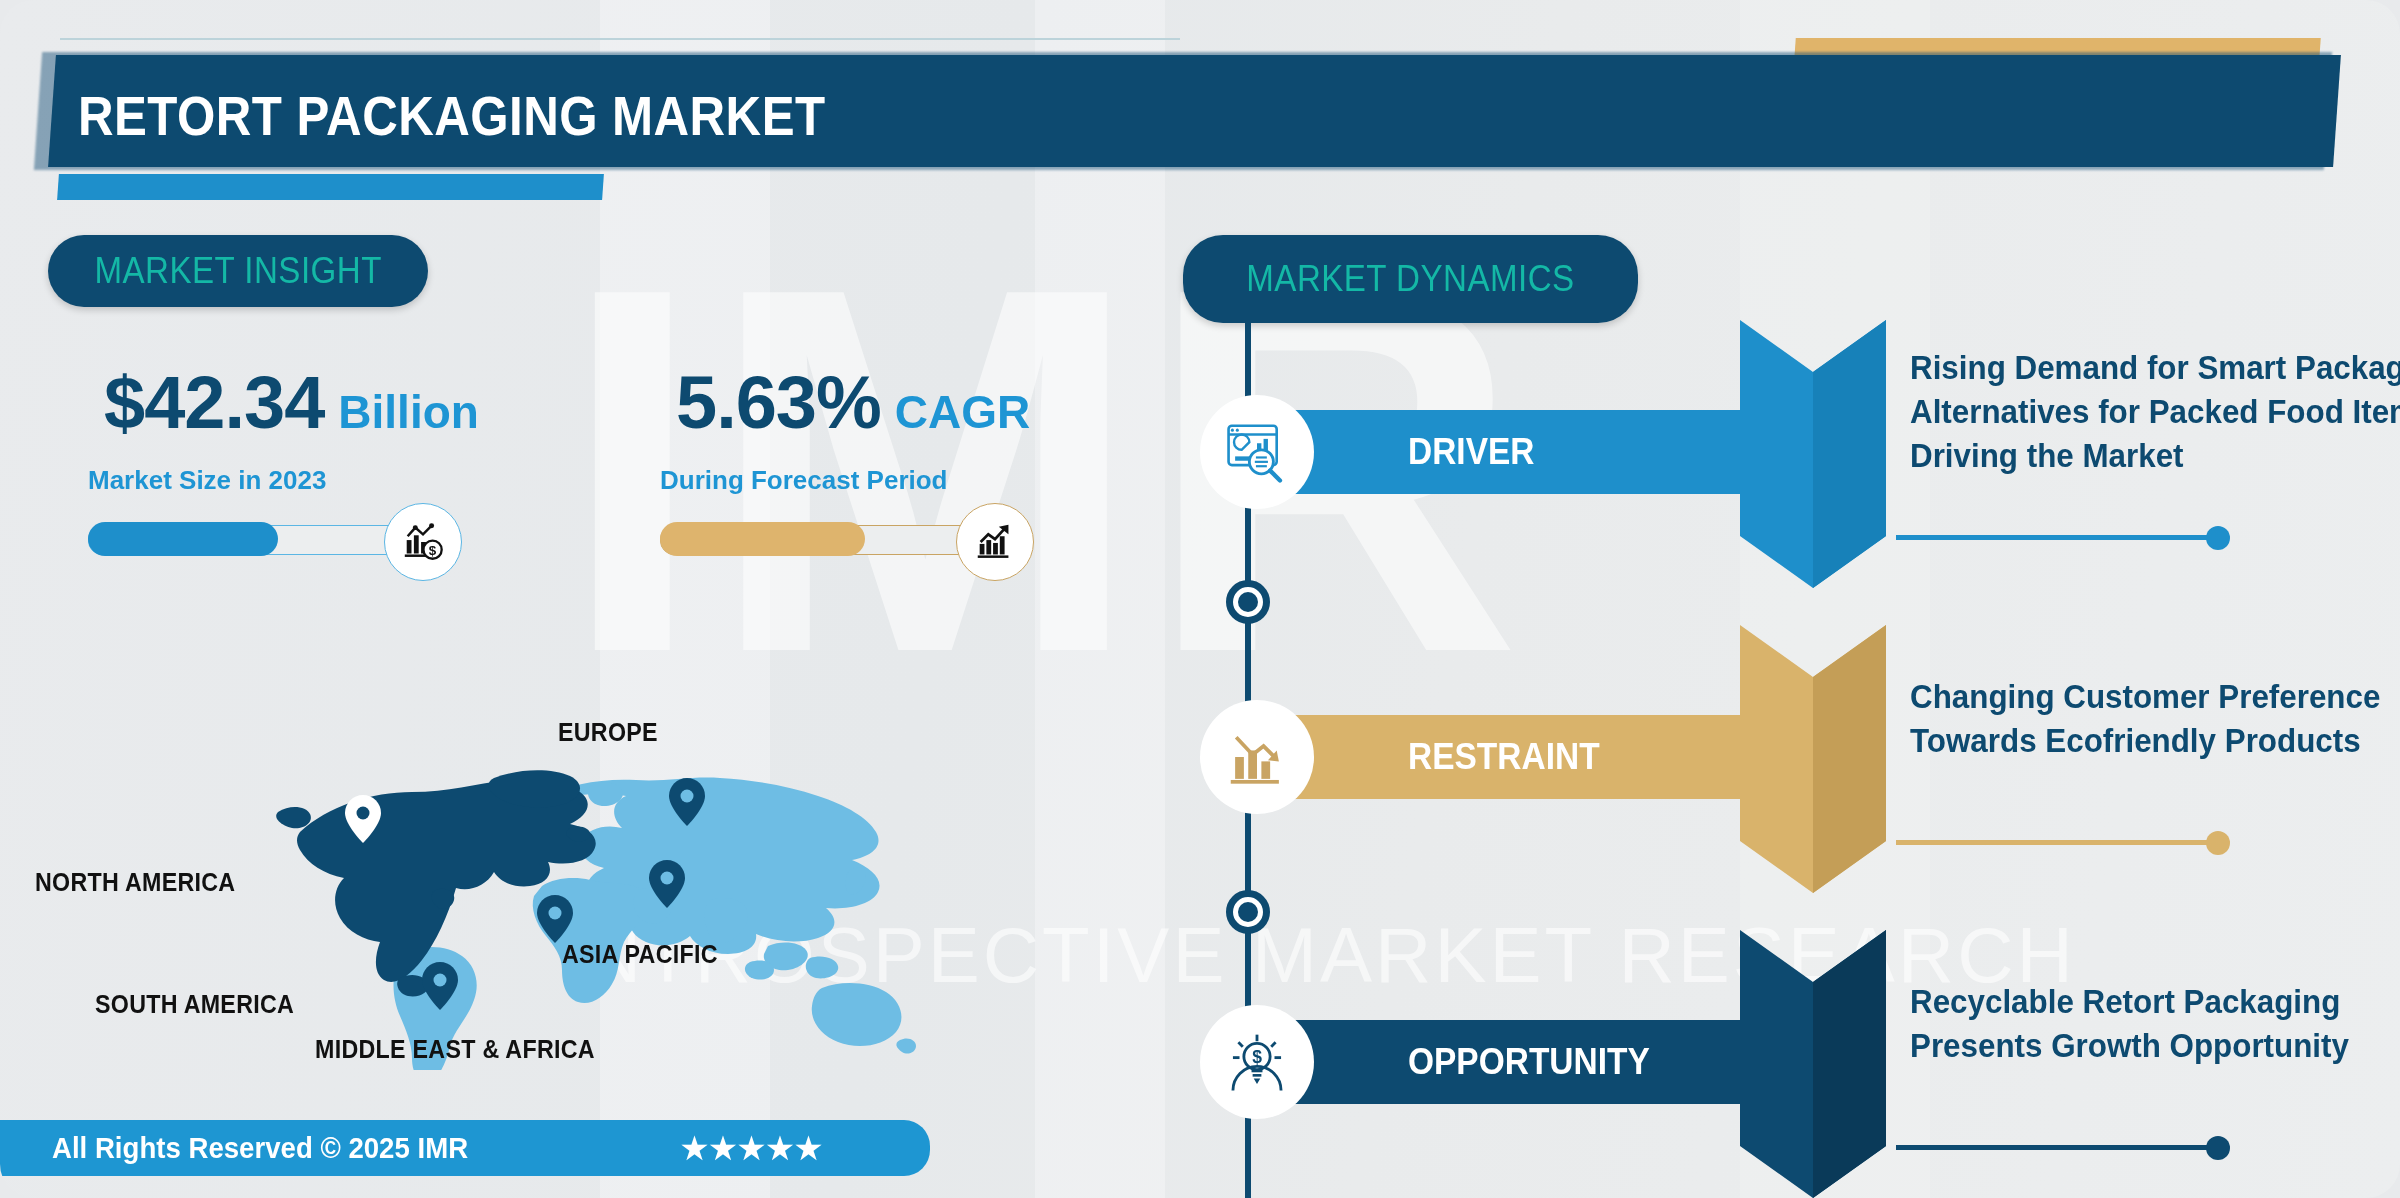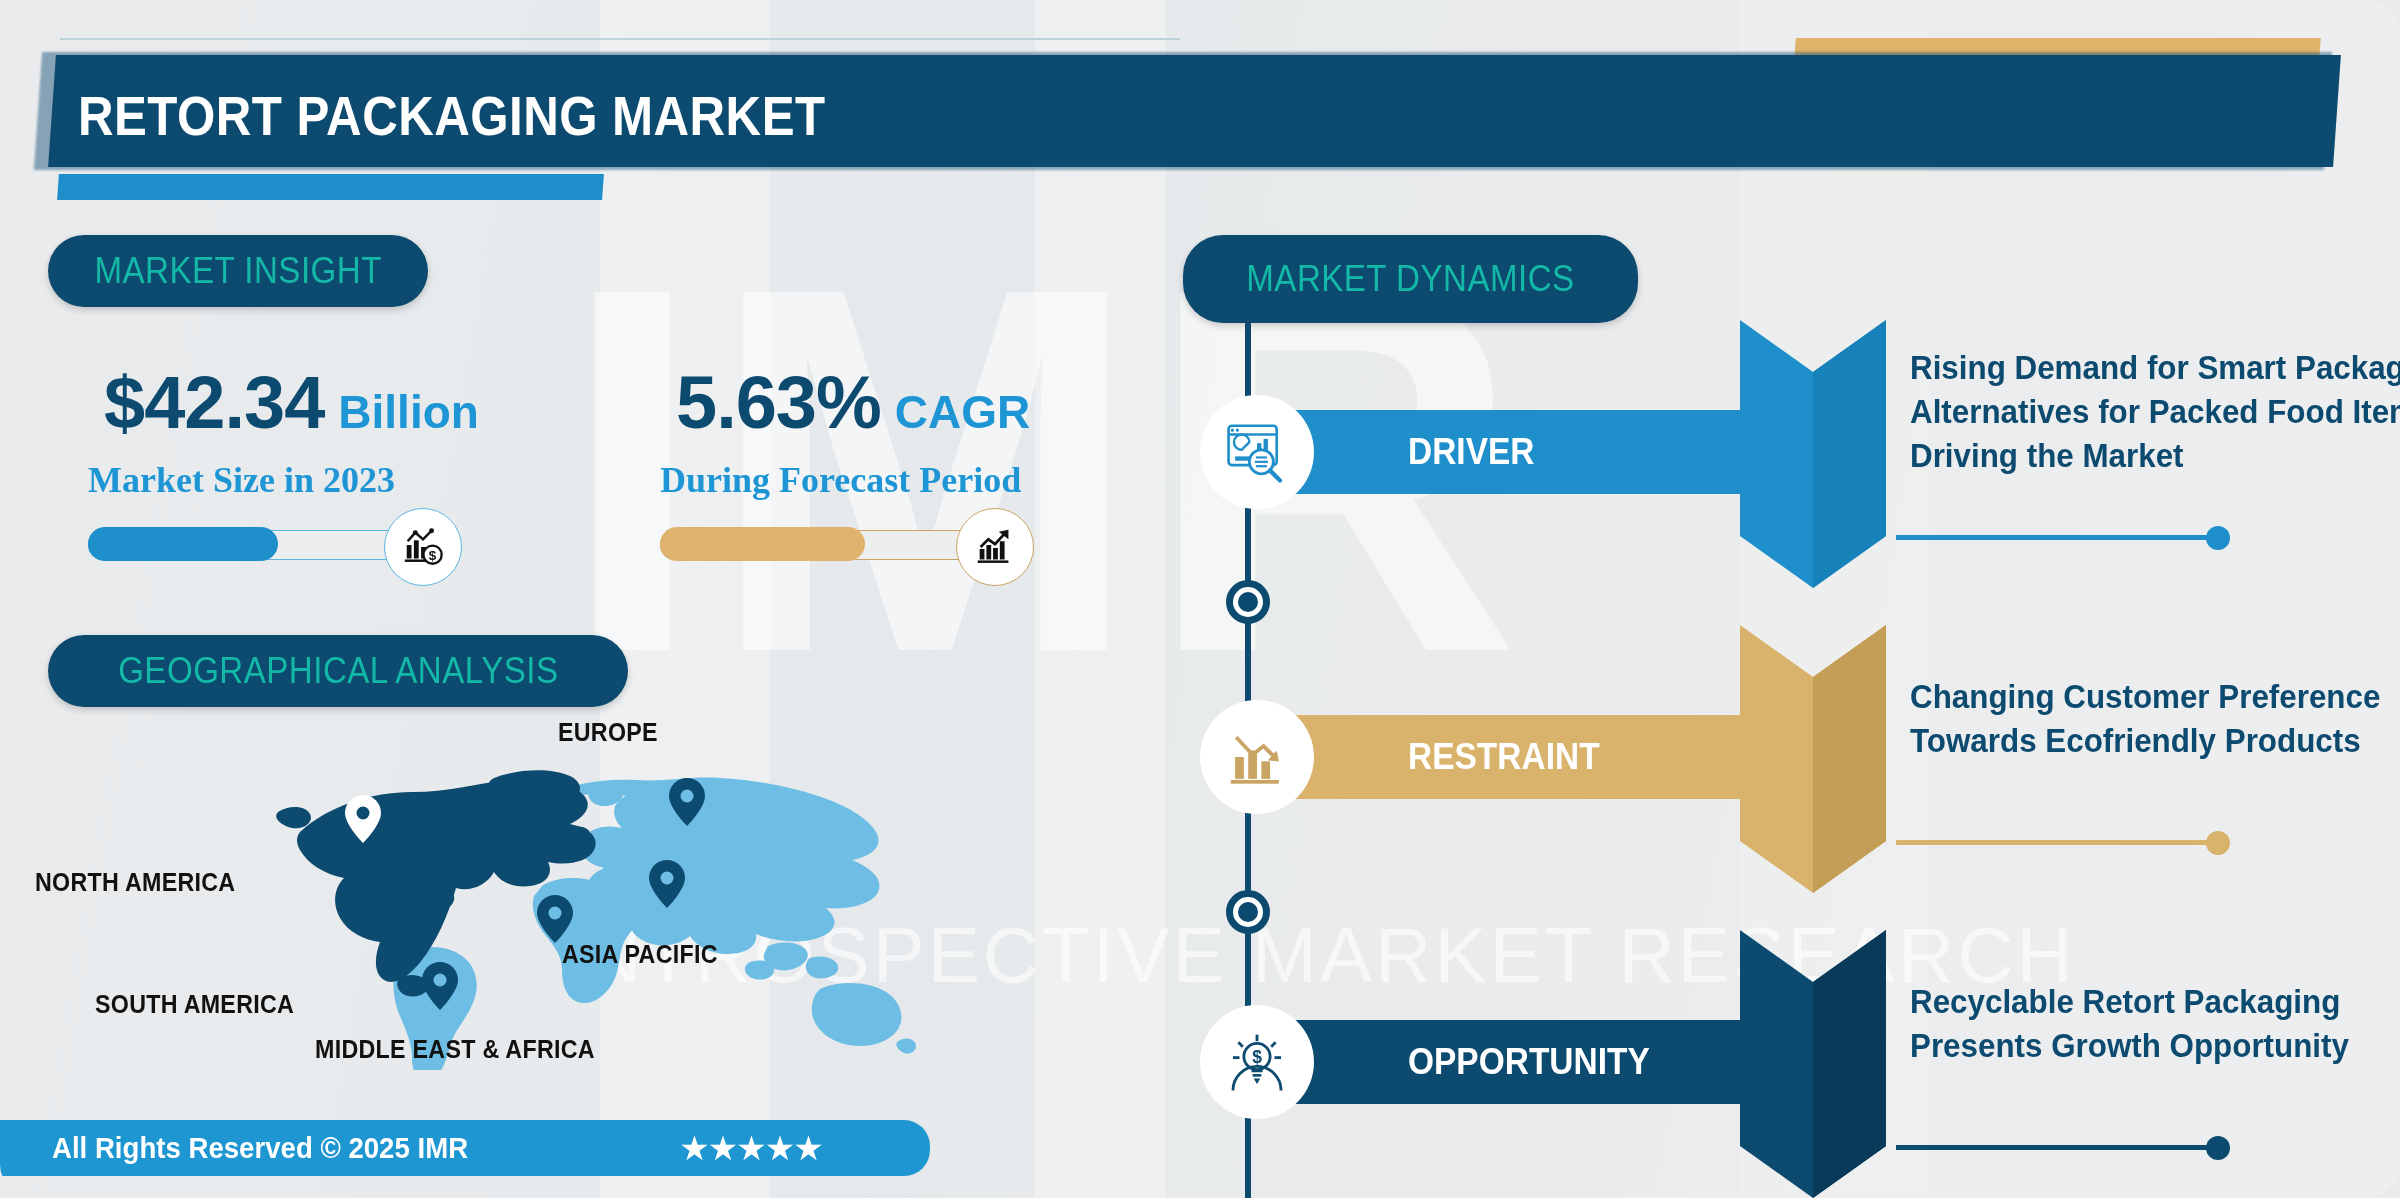--- a/index.html
+++ b/index.html
@@ -72,21 +72,21 @@
   #pill-geo{left:48px;top:635px;width:580px;height:72px;font-size:36px;}
   #pill-dyn{left:1183px;top:235px;width:455px;height:88px;font-size:36px;}
   .pill span{transform:scaleX(.92);transform-origin:center;white-space:nowrap;}
   
   .stat{position:absolute;}
   #stat-0{left:88px;top:360px;}
   #stat-1{left:660px;top:360px;}
   .stat-row{display:flex;align-items:baseline;white-space:nowrap;}
   .stat-val{font-size:74px;font-weight:bold;color:#0d4a70;letter-spacing:-1px;margin-left:16px;}
   .stat-unit{font-size:46px;font-weight:bold;color:#1e95d4;margin-left:14px;}
-  .stat-sub{font-size:36px;font-weight:bold;color:#1e95d4;margin-top:14px;white-space:nowrap;font-family:Liberation Serif, serif;}
+  .stat-sub{font-size:26px;font-weight:bold;color:#1e95d4;margin-top:20px;white-space:nowrap;}
   .bar-wrap{position:relative;margin-top:26px;width:370px;height:34px;}
   .bar-track{
     position:absolute;left:0;top:3px;width:330px;height:28px;
     border:1.5px solid #5bb6e4;border-radius:14px;background:#eceeef;
   }
   .bar-track.gold{border-color:#c9a463;}
   .bar-fill{
     position:absolute;left:0;top:0;height:34px;border-radius:17px;
     background:#1e8fcb;
   }
@@ -211,23 +211,20 @@
           <rect x="22" y="25" width="5" height="12" fill="#111"></rect>
           <rect x="29" y="18" width="5" height="19" fill="#111"></rect>
           <rect x="6" y="38" width="32" height="2.6" fill="#111"></rect>
           <polyline points="9,24 17,16 24,21 35,9" fill="none" stroke="#111" stroke-width="2.8"></polyline>
           <polygon points="38,6 38,16 28,8" fill="#111"></polygon>
         </svg>
       </div>
     </div>
   </div>
 
-  <div class="pill" id="pill-geo">
-    <span>GEOGRAPHICAL ANALYSIS</span>
-  </div>
 
   <div class="map-wrap">
     <svg width="880" height="330" viewBox="0 0 880 330">
 
       <g fill="#6ebde4">
         <path d="M430,22 C455,14 490,16 520,20 C560,24 600,22 640,28 C672,33 700,44 716,58
                  C730,70 722,82 700,86 C724,92 740,102 742,114 C744,128 726,136 706,140
                  C736,146 752,156 748,170 C744,184 716,190 688,188 C704,198 708,210 694,218
                  C678,228 648,228 622,222 C628,234 620,244 604,248 C586,252 562,248 548,240
                  C540,252 524,258 508,254 C492,250 482,238 482,226 C466,232 448,230 438,220

